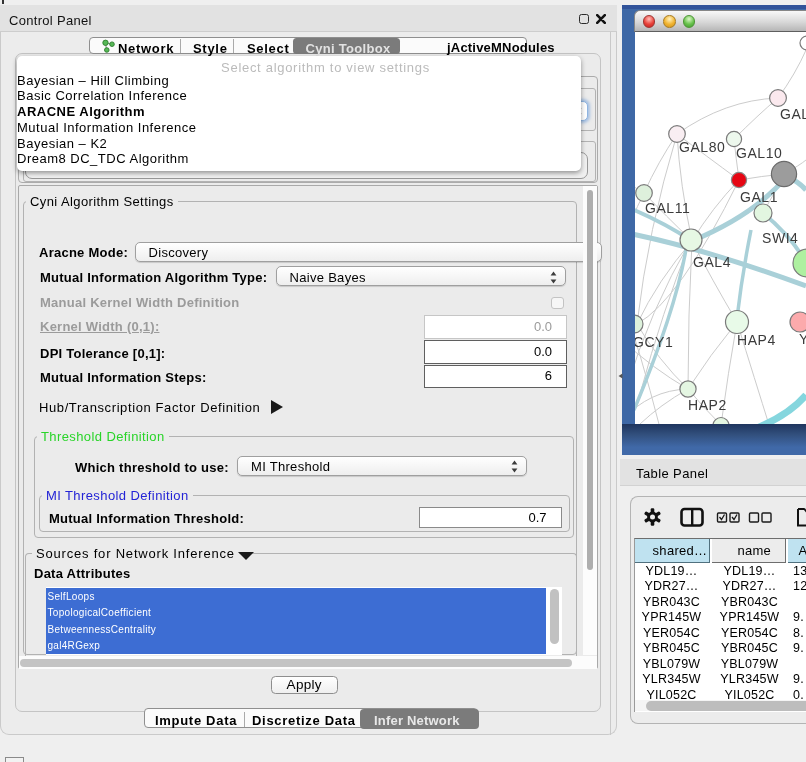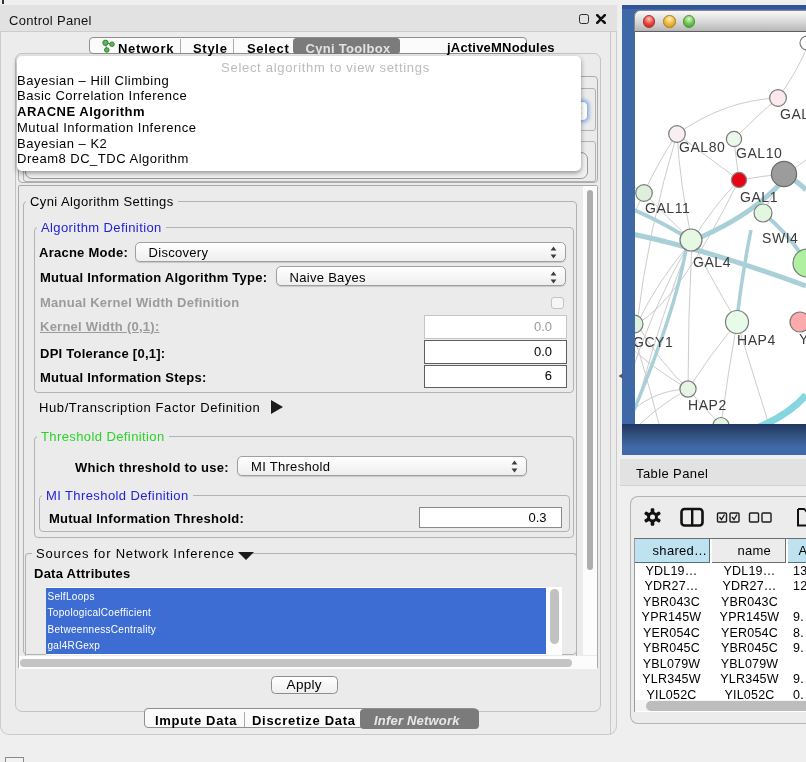--- a/index.html
+++ b/index.html
@@ -260,25 +260,22 @@
     <div class="tabtxt" style="left:322.5px; top:2px; letter-spacing:0.2px;padding-left:35px;">jActiveMNodules</div>
   </div>
 
   <div class="abs" style="left:17.5px; top:185px; width:580px; height:484px;
       border:1px solid #a9a9a9; border-radius:2px;"></div>
 
   <div class="abs etch" style="left:23px; top:200.5px; width:554px; height:454.5px; border-radius:4px;">
     <div class="gtitle" style="color:#000;">Cyni Algorithm Settings</div>
   </div>
 
-  <div class="abs etch" style="left:34px; top:226.5px; width:540px; height:166.5px; border-radius:4px;">
-    <div class="gtitle" style="color:#2323d6;">Algorithm Definition</div>
-  </div>
   <div class="lbl" style="left:39px; top:245px;">Aracne Mode:</div>
-  <div class="combo" style="left:135px; top:242px; width:431px; height:19.5px;">
+  <div class="combo" style="left:135px; top:242px; width:467px; height:19.5px;">
     <span class="ct" style="left:12.5px; top:2px;">Discovery</span>
     <svg class="abs" style="right:8px; top:3px;" width="7" height="13">
       <path d="M 3.5,0.5 L 6.4,4.6 H 0.6 Z M 3.5,12.5 L 0.6,8.4 H 6.4 Z" fill="#3c3c3c"></path>
     </svg>
   </div>
   <div class="lbl" style="left:40px; top:269.5px;">Mutual Information Algorithm Type:</div>
   <div class="combo" style="left:276px; top:266px; width:290px; height:20px;">
     <span class="ct" style="left:12.5px; top:2.5px;">Naive Bayes</span>
     <svg class="abs" style="right:8px; top:3.5px;" width="7" height="13">
       <path d="M 3.5,0.5 L 6.4,4.6 H 0.6 Z M 3.5,12.5 L 0.6,8.4 H 6.4 Z" fill="#3c3c3c"></path>
@@ -304,21 +301,21 @@
   <div class="combo" style="left:237px; top:456px; width:289.5px; height:19.5px;">
     <span class="ct" style="left:13px; top:2px;">MI Threshold</span>
     <svg class="abs" style="right:8px; top:3px;" width="7" height="13">
       <path d="M 3.5,0.5 L 6.4,4.6 H 0.6 Z M 3.5,12.5 L 0.6,8.4 H 6.4 Z" fill="#3c3c3c"></path>
     </svg>
   </div>
   <div class="abs etch" style="left:39px; top:495px; width:531px; height:36.5px; border-radius:4px;">
     <div class="gtitle" style="color:#2323d6;">MI Threshold Definition</div>
   </div>
   <div class="lbl" style="left:49px; top:511px;">Mutual Information Threshold:</div>
-  <div class="tfield" style="left:418.5px; top:506.5px; width:143px; height:21.5px; border:1px solid #8a8a8a; line-height:19px;">0.3</div>
+  <div class="tfield" style="left:418.5px; top:506.5px; width:143px; height:21.5px; border:1px solid #8a8a8a; line-height:19px;">0.7</div>
 
   <div class="abs etch" style="left:25px; top:553px; width:552px; height:114px; border-radius:4px; border-bottom:none;">
     <div class="gtitle" style="left:6px; color:#000; font-weight:normal; letter-spacing:0.8px;">Sources for Network Inference</div>
   </div>
   <div class="abs" style="left:238px; top:551.5px; width:0; height:0; border-top:8px solid #1a1a1a;
       border-left:8.5px solid transparent; border-right:8.5px solid transparent;"></div>
   <div class="lbl" style="left:34px; top:565.5px;">Data Attributes</div>
   <div class="abs" style="left:46px; top:586.5px; width:515.5px; height:68.5px; background:#fff; overflow:hidden;">
     <div class="abs" style="left:0; top:1px; width:499.5px; height:66.5px; background:#3d6dd3;"></div>
     <div class="abs" style="left:1.5px; top:2px; font-size:10px; color:#fff; line-height:16.6px; letter-spacing:0.3px;">
@@ -334,21 +331,21 @@
 
   <div class="abs" style="left:271px; top:676px; width:66.5px; height:18px; background:linear-gradient(#ffffff,#efefef);
       border:1px solid #8e8e8e; border-radius:4.5px; font-size:13.5px; text-align:center; line-height:16px; letter-spacing:0.3px;">Apply</div>
 
   <div class="abs" style="left:144px; top:708px; width:333.5px; height:20px; background:#fbfbfb;
       border:1px solid #8f8f8f; border-radius:4px;">
     <div class="abs" style="left:215px; top:-0.5px; width:118.5px; height:20px; background:#7b7b7b; border-radius:4px;"></div>
     <div class="tabtxt" style="left:10px; top:3.5px;">Impute Data</div>
     <div class="abs" style="left:99px; top:2.5px; width:1px; height:15px; background:#aaaaaa;"></div>
     <div class="tabtxt" style="left:107px; top:3.5px;">Discretize Data</div>
-    <div class="tabtxt" style="left:229px; top:3.5px; color:#e8e8e8; letter-spacing:0.2px;font-style:italic;">Infer Network</div>
+    <div class="tabtxt" style="left:229px; top:3.5px; color:#e8e8e8; letter-spacing:0.2px;">Infer Network</div>
   </div>
 
   <div class="abs" style="left:16.5px; top:56px; width:564px; height:114.5px; background:#fff;
       border-radius:5px; box-shadow:0 2px 5px rgba(0,0,0,0.4); font-size:13px;">
     <div class="abs" style="left:0; top:3.5px; width:618px; text-align:center; color:#bbbbbb; letter-spacing:0.7px;">Select algorithm to view settings</div>
     <div class="abs" style="left:0.5px; top:16.5px; line-height:15.75px; color:#000; letter-spacing:0.5px;">
       Bayesian – Hill Climbing<br>
       Basic Correlation Inference<br>
       <span class="b">ARACNE Algorithm</span><br>
       Mutual Information Inference<br>

